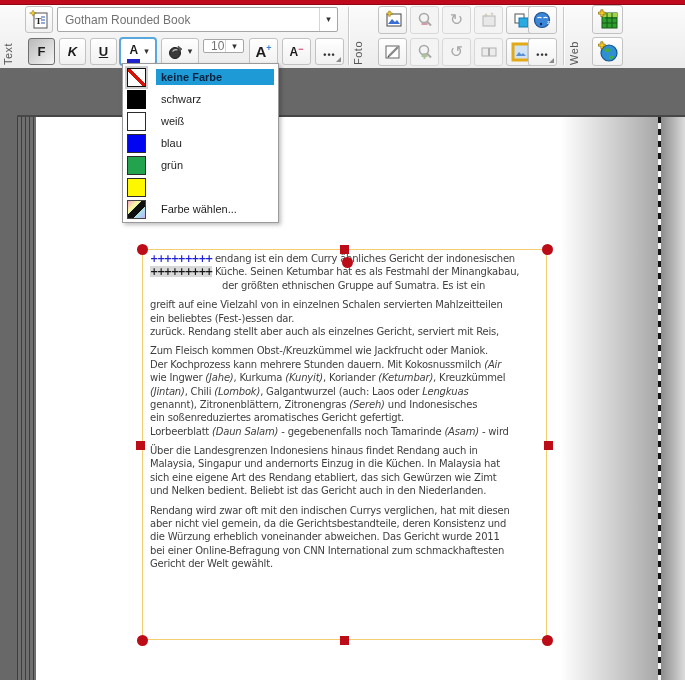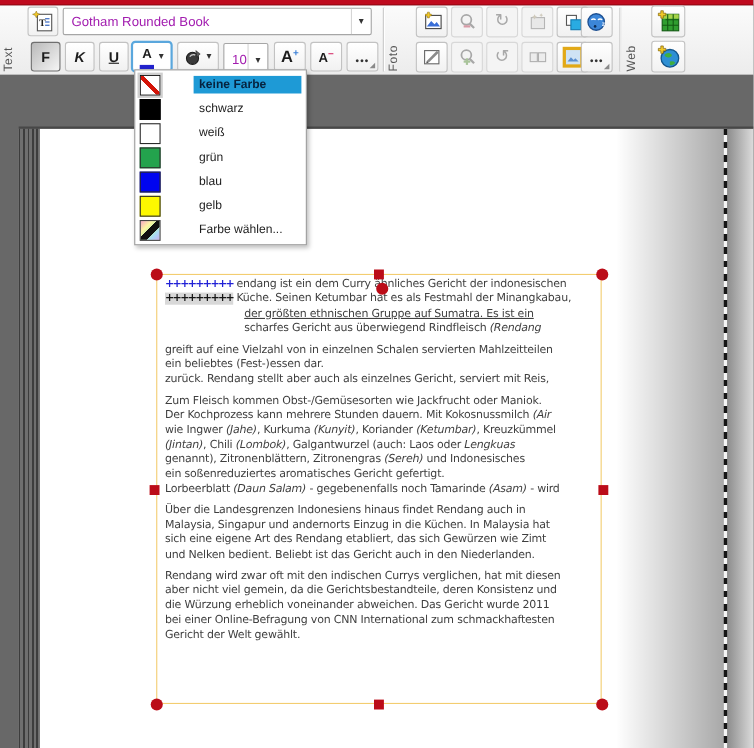--- a/index.html
+++ b/index.html
@@ -22,21 +22,21 @@
         display:flex;align-items:center;justify-content:center;cursor:default;}
   .tbtn.gray{border-color:#d8d8d8;background:#f4f4f4;}
   .tbtn.pressed{border:1px solid #6f6f6f;background:linear-gradient(135deg,#b9b9b9,#f5f5f5);}
   .tbtn.focused{border:2px solid #5aa7dd;border-radius:4px;background:#fff;}
   .glyph{font-weight:bold;color:#1c1c1c;font-size:13px;line-height:1;}
   .glyph.it{font-style:italic;}
   .glyph.ul{text-decoration:underline;}
   .arrow{font-size:9px;color:#333;line-height:1;}
   .combo{position:absolute;box-sizing:border-box;border:1px solid #a6a6a6;background:#fff;border-radius:2px;
          display:flex;align-items:center;}
-  .combo .cval{flex:1;font-size:12px;color:#a21caf;padding-left:7px;white-space:nowrap;overflow:hidden;}
+  .combo .cval{flex:1;font-size:12px;color:#737373;padding-left:7px;white-space:nowrap;overflow:hidden;}
   .combo .cbtn{width:17px;align-self:stretch;display:flex;align-items:center;justify-content:center;border-left:1px solid #d5d5d5;}
   .dots{font-size:9px;letter-spacing:1px;color:#333;font-weight:bold;}
   .corner{position:absolute;right:2px;bottom:2px;width:0;height:0;
           border-left:5px solid transparent;border-bottom:5px solid #8a8a8a;}
   .plusmark{font-size:9px;font-weight:bold;}
 
   
   #pasteboard{left:0;top:68px;width:685px;height:612px;background:#686868;}
   #page-top-line{left:17px;top:115px;width:668px;height:2px;background:#474747;}
   #spine{left:17px;top:117px;width:19px;height:563px;background:#707070;
@@ -60,21 +60,21 @@
      font-family:"DejaVu Sans",sans-serif;font-size:10px;letter-spacing:-0.2px;color:#3f3f3f;}
   .para{margin:0 0 6px 0;}
   .line{height:13.4px;line-height:13.4px;white-space:nowrap;}
   .it{font-style:italic;}
   .plus-blue{color:#2121d6;letter-spacing:-1.5px;font-weight:bold;}
   .plus-sel{color:#161616;background:#d8d8d8;letter-spacing:-1.5px;font-weight:bold;}
 
   
   #font-color-menu{left:122px;top:63px;width:155px;z-index:50;background:#fff;
       border:1px solid #9a9a9a;box-shadow:2px 2px 4px rgba(0,0,0,0.25);padding:2px 0;}
-  .menu-item{height:22px;display:flex;align-items:center;gap:20px;}
+  .menu-item{height:22px;display:flex;align-items:center;}
   .sw{width:19px;height:19px;box-sizing:border-box;margin-left:4px;flex:0 0 19px;border:1px solid #2b2b2b;}
   .sw-none{background:#fff;background-image:linear-gradient(45deg,transparent 42%,#d41408 42%,#d41408 58%,transparent 58%);}
   .menu-item.selected .sw{border:1px solid #111;outline:2px solid #cfcfcf;outline-offset:0;}
   .sw-picker{border:1px solid #444;
       background:linear-gradient(135deg,#f7a8c4,#fdf6a3 30%,#b9f0a8 55%,#a8d9f7 75%,#c9b0ef);position:relative;overflow:hidden;}
   .sw-picker:after{content:"";position:absolute;left:-3px;top:-3px;width:26px;height:26px;
       background:linear-gradient(135deg,transparent 38%,#101010 38%,#101010 54%,transparent 54%);}
   .mlabel{font-size:11px;color:#1c1c1c;margin-left:10px;padding:2px 5px;flex:1;margin-right:4px;white-space:nowrap;}
   .menu-item.selected .mlabel{background:#1e9ad6;font-weight:bold;color:#06233f;}
 
@@ -131,21 +131,21 @@
     <span>
       <svg width="16" height="16" viewBox="0 0 16 16">
         <circle cx="7" cy="9" r="5.5" fill="#3a3a3a" stroke="#1d1d1d"></circle>
         <path d="M4.5 7.5 q2 -2.5 5 -1.5" stroke="#cfcfcf" stroke-width="1.2" fill="none"></path>
         <path d="M10 2 l4 3 -3 3z" fill="#5a5a5a" stroke="#222" stroke-width="0.5"></path>
       </svg>
     </span>
     <span class="arrow" style="margin-left:4px;">▾</span>
   </div>
 
-  <div class="combo" style="left:203px;top:34px;width:41px;height:30px;">
+  <div class="combo" style="left:203px;top:34px;width:41px;height:14px;">
     <span class="cval">10</span>
     <span class="cbtn">
         <span class="arrow">▾</span>
       </span>
   </div>
 
   <div class="tbtn" style="left:249px;top:33px;width:29px;height:27px;">
     <span class="glyph" style="font-size:15px;">A</span>
     <span class="plusmark" style="color:#3a7fd6;margin-bottom:7px;">+</span>
   </div>
@@ -290,30 +290,29 @@
 <div class="abs" id="page-beyond"></div>
 <div class="abs" id="page-edge-dash"></div>
 <div class="abs" id="spine"></div>
 <div class="abs" id="page-top-line"></div>
 
 <div class="abs" id="text-frame"></div>
 <div class="abs" id="text-frame-content">
     <div class="para">
       <div class="line"><span class="plus-blue">+++++++++</span><span> endang ist ein dem Curry ähnliches Gericht der indonesischen</span></div>
       <div class="line"><span class="plus-sel">+++++++++</span><span> Küche. Seinen Ketumbar hat es als Festmahl der Minangkabau,</span></div>
-      <div class="line" style="padding-left: 72px; text-decoration: underline;"><span>der größten ethnischen Gruppe auf Sumatra. Es ist ein</span></div>
-      <div class="line" style="padding-left: 72px;"><span>scharfes Gericht aus überwiegend Rindfleisch </span><span class="it">(Rendang</span></div>
+      <div class="line" style="padding-left: 72px;"><span>der größten ethnischen Gruppe auf Sumatra. Es ist ein</span></div>
     </div>
     <div class="para">
       <div class="line"><span>greift auf eine Vielzahl von in einzelnen Schalen servierten Mahlzeitteilen</span></div>
       <div class="line"><span>ein beliebtes (Fest-)essen dar.</span></div>
       <div class="line"><span>zurück. Rendang stellt aber auch als einzelnes Gericht, serviert mit Reis,</span></div>
     </div>
     <div class="para">
-      <div class="line"><span>Zum Fleisch kommen Obst-/Gemüsesorten wie Jackfrucht oder Maniok.</span></div>
+      <div class="line"><span>Zum Fleisch kommen Obst-/Kreuzkümmel wie Jackfrucht oder Maniok.</span></div>
       <div class="line"><span>Der Kochprozess kann mehrere Stunden dauern. Mit Kokosnussmilch </span><span class="it">(Air</span></div>
       <div class="line"><span>wie Ingwer </span><span class="it">(Jahe)</span><span>, Kurkuma </span><span class="it">(Kunyit)</span><span>, Koriander </span><span class="it">(Ketumbar)</span><span>, Kreuzkümmel</span></div>
       <div class="line"><span class="it">(Jintan)</span><span>, Chili </span><span class="it">(Lombok)</span><span>, Galgantwurzel (auch: Laos oder </span><span class="it">Lengkuas</span></div>
       <div class="line"><span>genannt), Zitronenblättern, Zitronengras </span><span class="it">(Sereh)</span><span> und Indonesisches</span></div>
       <div class="line"><span>ein soßenreduziertes aromatisches Gericht gefertigt.</span></div>
       <div class="line"><span>Lorbeerblatt </span><span class="it">(Daun Salam)</span><span> - gegebenenfalls noch Tamarinde </span><span class="it">(Asam)</span><span> - wird</span></div>
     </div>
     <div class="para">
       <div class="line"><span>Über die Landesgrenzen Indonesiens hinaus findet Rendang auch in</span></div>
       <div class="line"><span>Malaysia, Singapur und andernorts Einzug in die Küchen. In Malaysia hat</span></div>
@@ -346,28 +345,27 @@
     </div>
     <div class="menu-item">
       <span class="sw" style="background: rgb(0, 0, 0); border-color: rgb(0, 0, 0);"></span>
       <span class="mlabel">schwarz</span>
     </div>
     <div class="menu-item">
       <span class="sw" style="background: rgb(255, 255, 255);"></span>
       <span class="mlabel">weiß</span>
     </div>
     <div class="menu-item">
+      <span class="sw" style="background: rgb(0, 4, 240);"></span>
+      <span class="mlabel">blau</span>
+    </div>
+    <div class="menu-item">
       <span class="sw" style="background: rgb(35, 163, 77);"></span>
       <span class="mlabel">grün</span>
     </div>
     <div class="menu-item">
-      <span class="sw" style="background: rgb(0, 4, 240);"></span>
-      <span class="mlabel">blau</span>
-    </div>
-    <div class="menu-item">
       <span class="sw" style="background: rgb(253, 248, 0);"></span>
-      <span class="mlabel">gelb</span>
     </div>
     <div class="menu-item">
       <span class="sw sw-picker"></span>
       <span class="mlabel">Farbe wählen...</span>
     </div>
   </div>
 
 </body></html>

